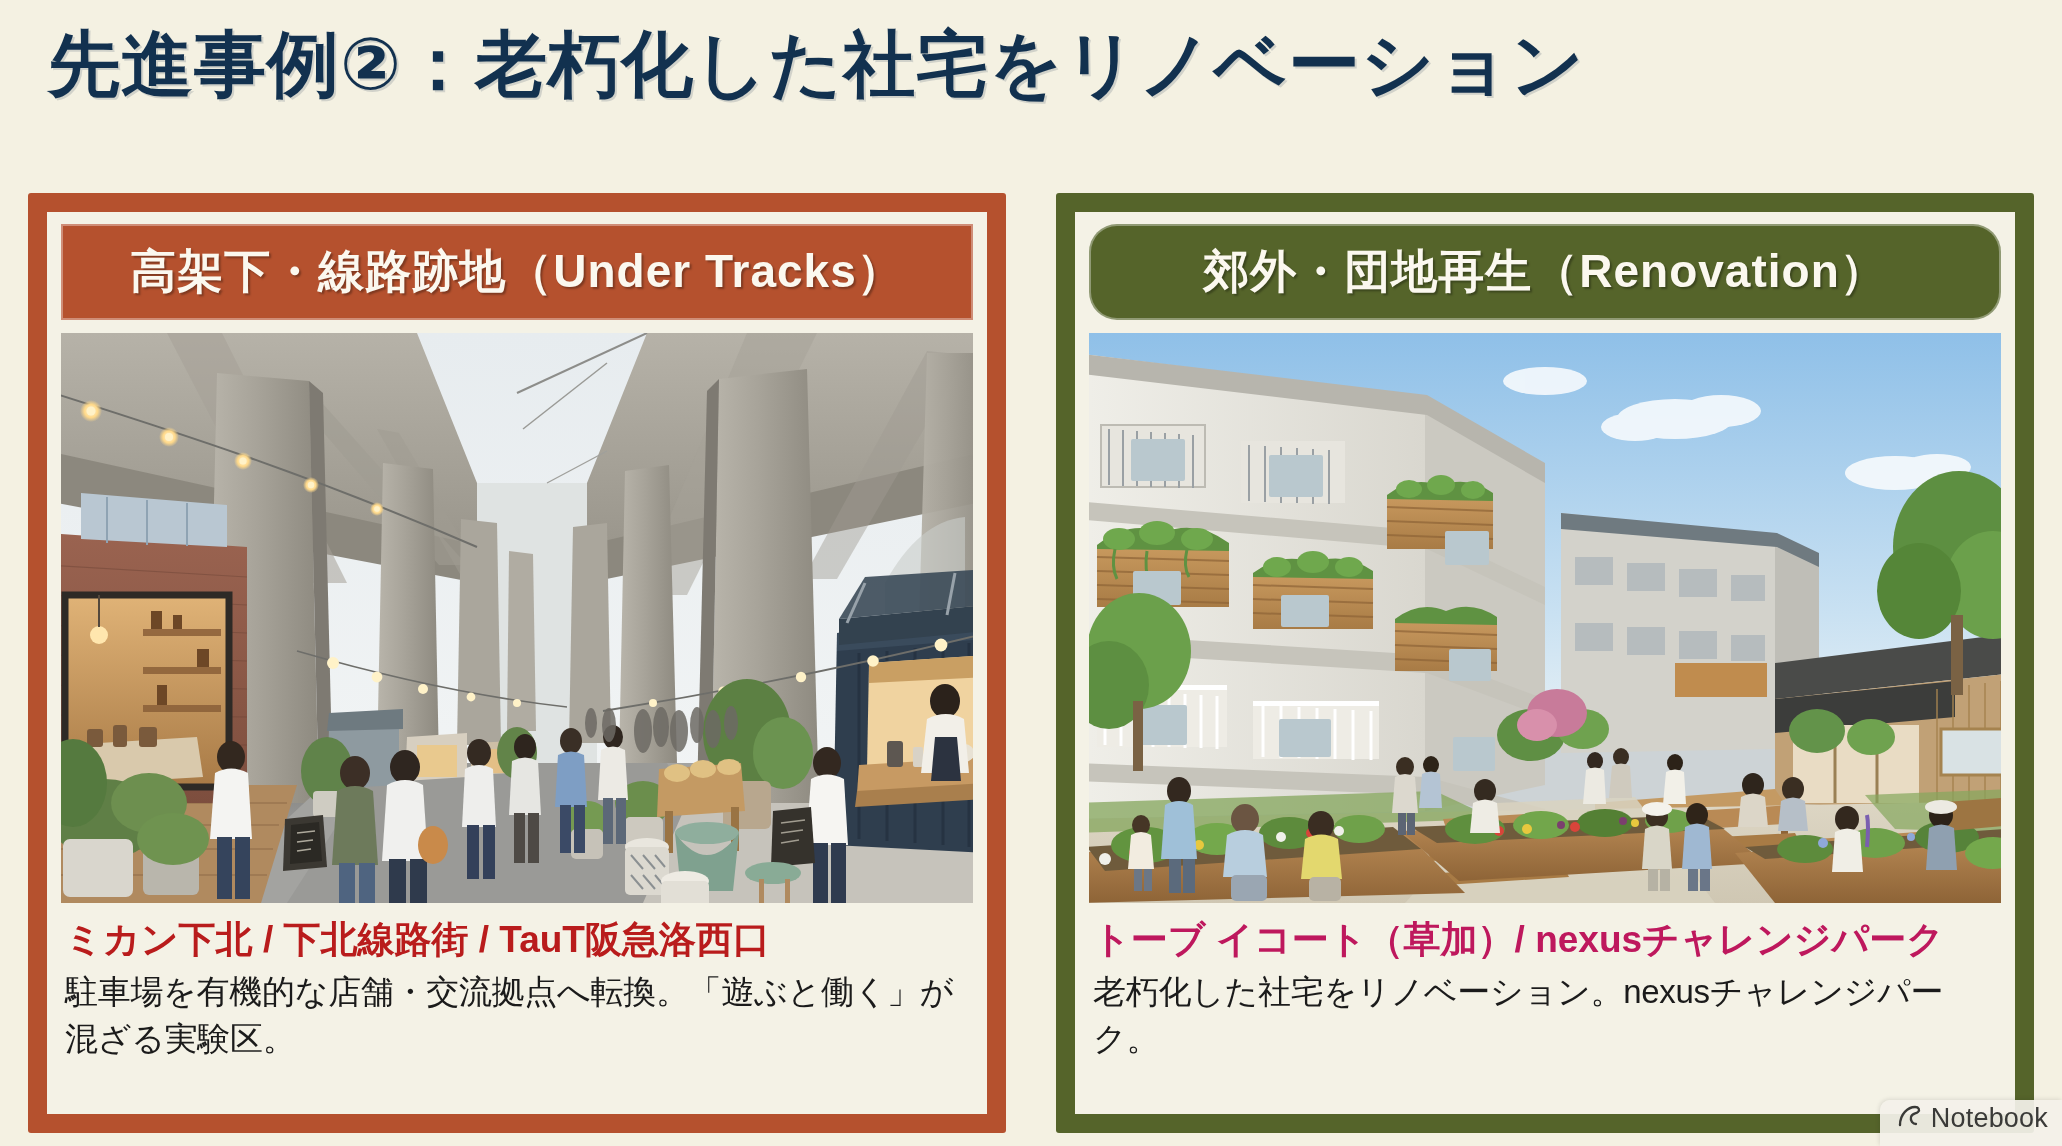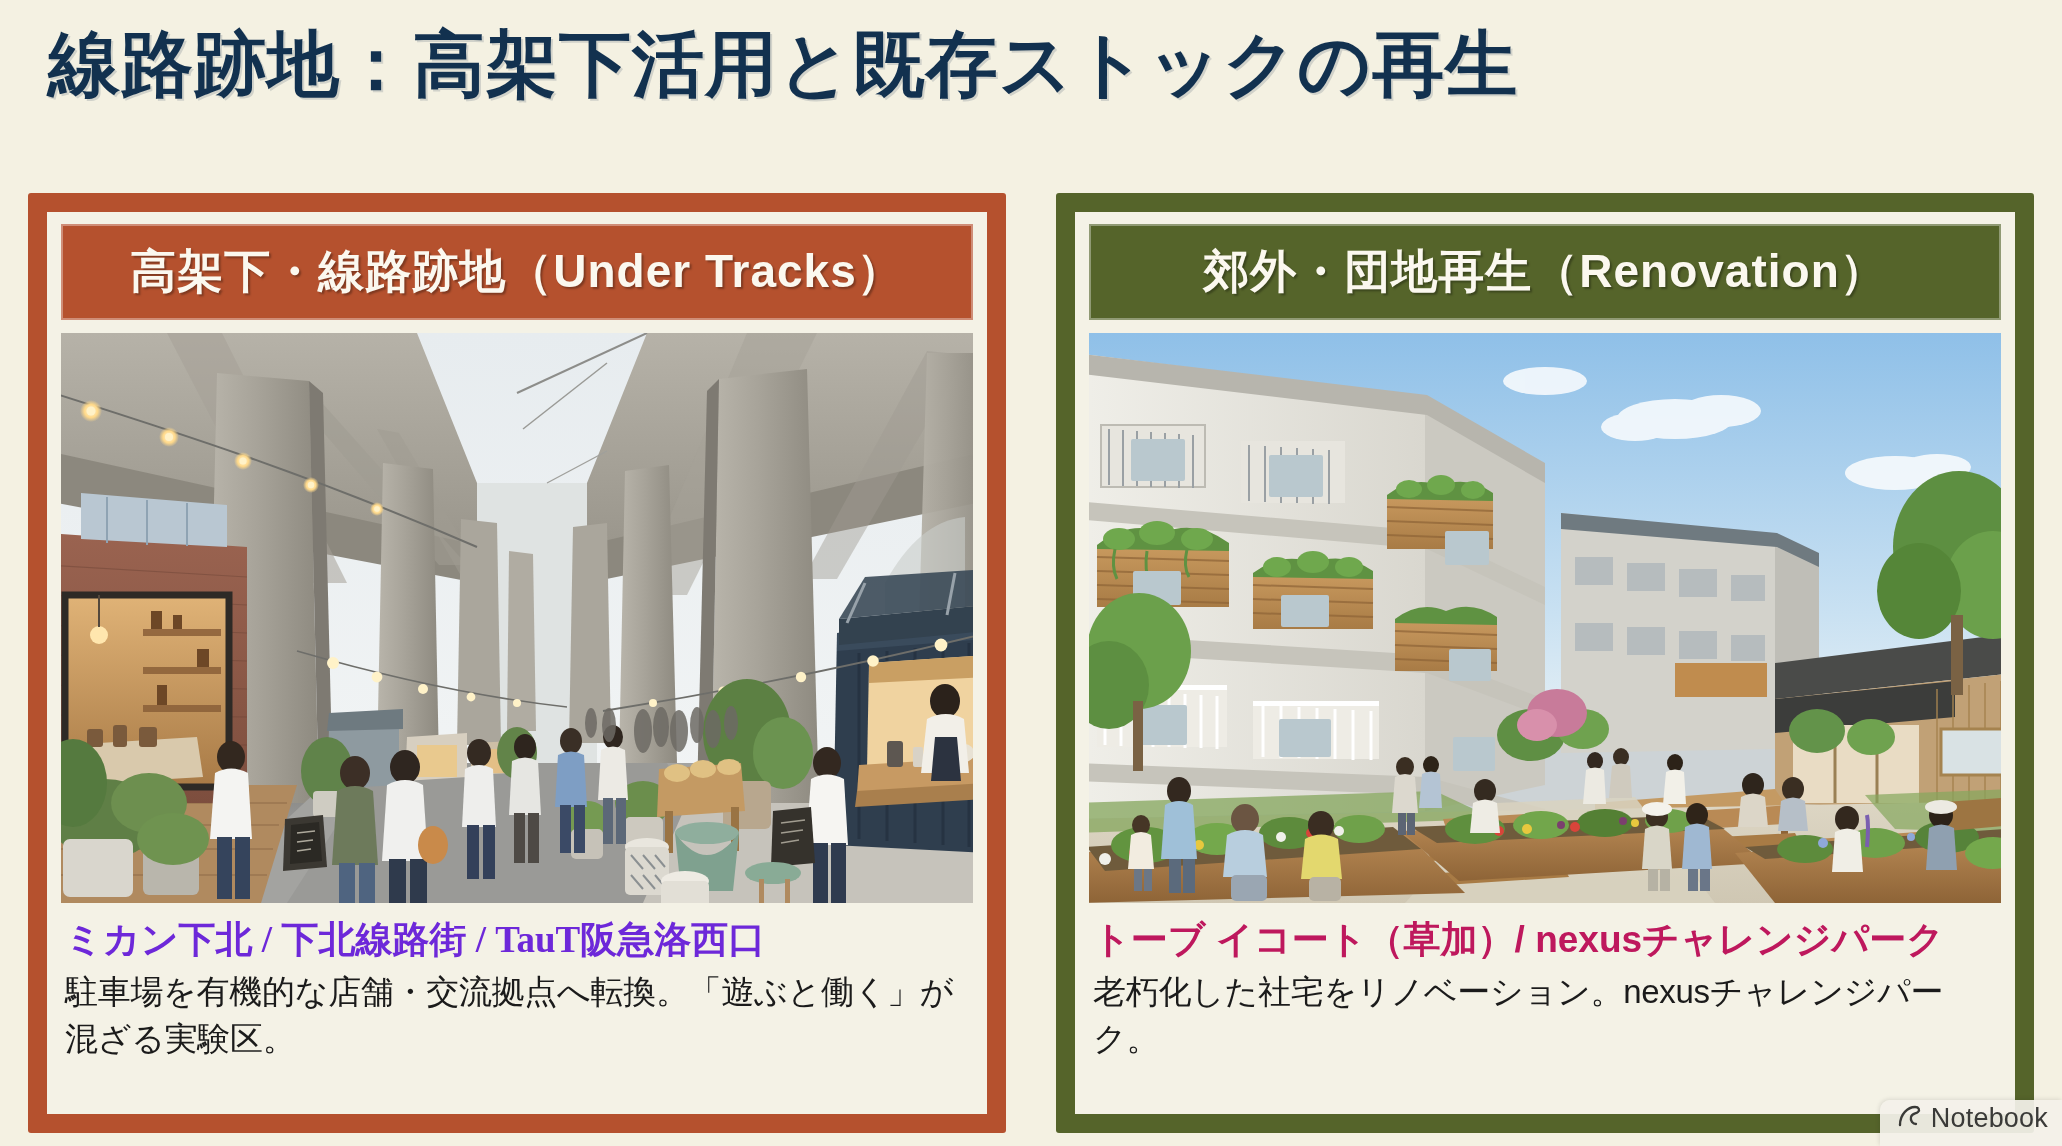--- a/index.html
+++ b/index.html
@@ -94,21 +94,21 @@
   .caption {
     margin-top: 14px;
     padding: 0 4px;
   }
   .caption-title {
     font-size: 37px;
     font-weight: bold;
     line-height: 1.25;
     white-space: nowrap;
   }
-  .panel.left  .caption-title { color: #6d28d9; font-family: Liberation Serif, serif; }
+  .panel.left  .caption-title { color: #b91c1c; }
   .panel.right .caption-title { color: #be185d; }
 
   .caption-body {
     margin-top: 6px;
     font-size: 33px;
     line-height: 1.42;
     color: #1b1b1b;
     letter-spacing: -0.3px;
   }
 
@@ -133,21 +133,21 @@
     white-space: nowrap;
   }
 
   
   .scene { position: absolute; inset: 0; }
   svg.scene-svg { display: block; width: 100%; height: 100%; }
 </style>
 </head>
 <body style="background: rgb(244, 241, 226);">
 
-<div class="slide-title" style="color: rgb(18, 49, 79);">線路跡地：高架下活用と既存ストックの再生</div>
+<div class="slide-title" style="color: rgb(18, 49, 79);">先進事例②：老朽化した社宅をリノベーション</div>
 
 <div class="panels">
 
   <section class="panel left" style="background: rgb(181, 81, 46);">
     <div class="panel-inner">
 
       <div class="panel-header" style="background: rgb(181, 81, 46);">高架下・線路跡地（Under Tracks）</div>
 
       <div class="figure">
         <div class="scene">
@@ -488,21 +488,21 @@
         <div class="caption-title">ミカン下北 / 下北線路街 / TauT阪急洛西口</div>
         <div class="caption-body">駐車場を有機的な店舗・交流拠点へ転換。「遊ぶと働く」が混ざる実験区。</div>
       </div>
 
     </div>
   </section>
 
   <section class="panel right" style="background: rgb(85, 100, 42);">
     <div class="panel-inner">
 
-      <div class="panel-header" style="background: rgb(85, 100, 42);">郊外・団地再生（Renovation）</div>
+      <div class="panel-header" style="background: rgb(85, 100, 42); border-radius: 28px;">郊外・団地再生（Renovation）</div>
 
       <div class="figure">
         <div class="scene">
           <svg class="scene-svg" viewBox="0 0 940 570" preserveAspectRatio="xMidYMid slice" aria-hidden="true">
             <defs>
               <linearGradient id="skyRN" x1="0" y1="0" x2="0" y2="1">
                 <stop offset="0%" stop-color="#8fc0e8"></stop>
                 <stop offset="70%" stop-color="#c9e1f2"></stop>
                 <stop offset="100%" stop-color="#e6f0f5"></stop>
               </linearGradient>

